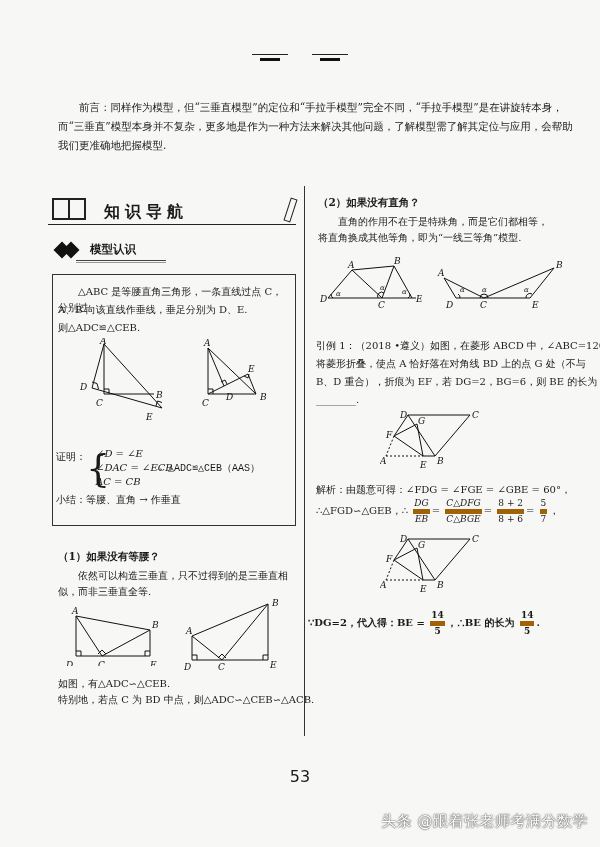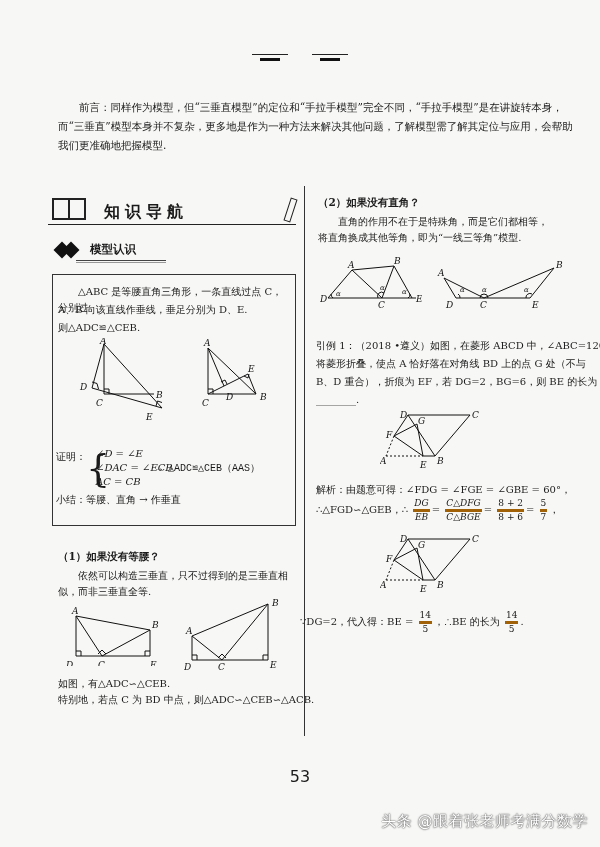--- a/index.html
+++ b/index.html
@@ -26,21 +26,21 @@
   .box{left:52px;top:274px;width:244px;height:252px;border:1px solid #333;box-sizing:border-box;}
   .txt{font-size:10px;line-height:16px;}
   .txt.indent{text-indent:2em;}
   .it{font-style:italic;}
   .proof{left:56px;top:446px;width:240px;font-size:10px;}
   .proof .brace{position:absolute;left:30px;top:0;font-size:38px;line-height:44px;font-weight:100;}
   .proof .lines{position:absolute;left:40px;top:1px;line-height:14px;font-style:italic;}
   .proof .concl{position:absolute;left:100px;top:15px;white-space:nowrap;font-family:Liberation Mono, monospace;}
   .sec-title{font-size:10.5px;font-weight:bold;}
   .frac{display:inline-block;vertical-align:middle;text-align:center;font-size:9px;line-height:11px;margin:0 2px;}
-  .frac .n{display:block;border-bottom:3px solid #a16207;padding:0 1px;}
+  .frac .n{display:block;border-bottom:5px solid #a16207;padding:0 1px;}
   .frac .d{display:block;}
   .pagenum{left:0;width:600px;top:767px;text-align:center;font-size:16px;font-family:"DejaVu Sans","Liberation Sans",sans-serif;}
   .watermark{right:12px;top:812px;font-size:15px;color:#fff;font-family:"DejaVu Sans","Liberation Sans",sans-serif;text-shadow:0 0 2px #555,0 0 1px #333;letter-spacing:0.5px;text-align:right;}
   svg text{font-family:"DejaVu Serif","Liberation Serif",serif;font-style:italic;font-size:9px;fill:#111;}
   svg line,svg polyline,svg polygon,svg path{stroke:#111;stroke-width:1;fill:none;}
 </style>
 </head>
 <body>
 
 <div class="abs title"><span class="dash"></span><span class="dash"></span></div>
@@ -229,20 +229,20 @@
   <line x1="37" y1="14" x2="43" y2="46"></line>
   <text x="20" y="8">D</text>
     <text x="92" y="8">C</text>
     <text x="38" y="14">G</text>
     <text x="6" y="28">F</text>
     <text x="0" y="54">A</text>
     <text x="40" y="58">E</text>
     <text x="57" y="54">B</text>
 </svg>
 
-<div class="abs txt" style="left:300px;top:610px;width:276px;white-space:nowrap;">
+<div class="abs txt" style="left:308px;top:610px;width:276px;white-space:nowrap;font-weight:bold;">
   <span>∵DG=2，代入得：BE =</span>
   <span class="frac"><span class="n">14</span><span class="d">5</span></span><span>，∴BE 的长为</span>
   <span class="frac"><span class="n">14</span><span class="d">5</span></span><span>.</span>
 </div>
 
 <div class="abs pagenum">53</div>
 <div class="abs watermark">头条 @跟着张老师考满分数学</div>
 
 </body></html>

